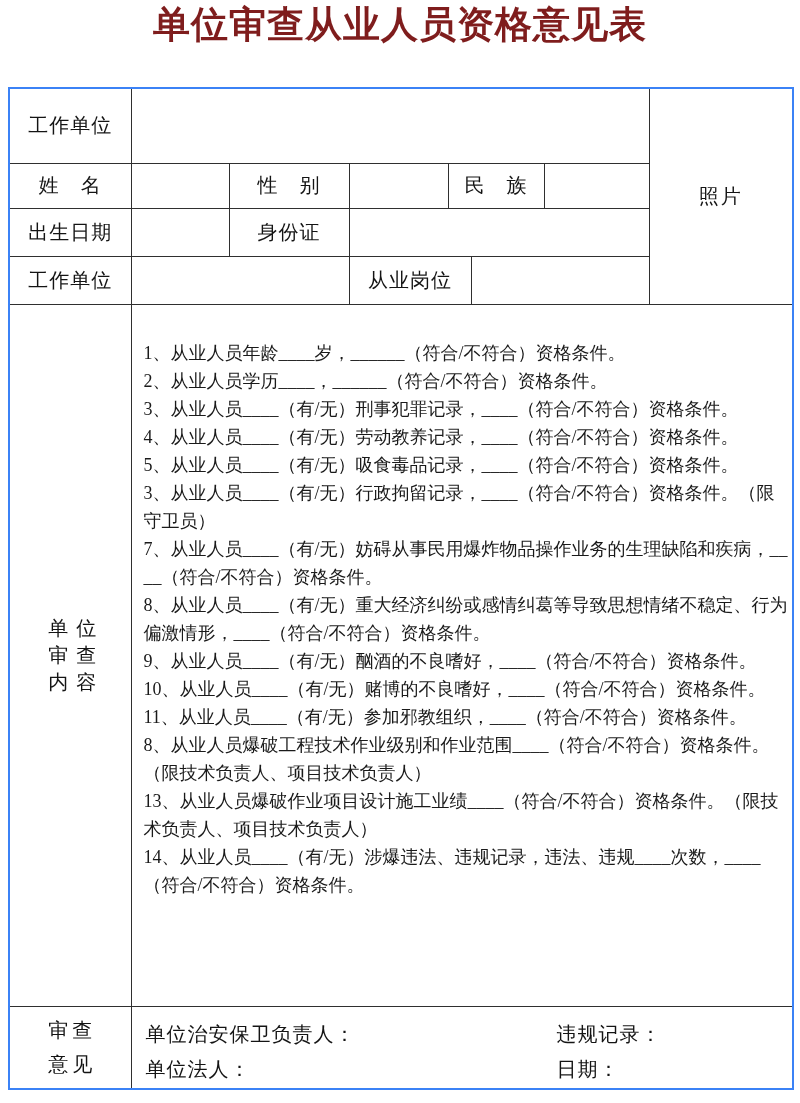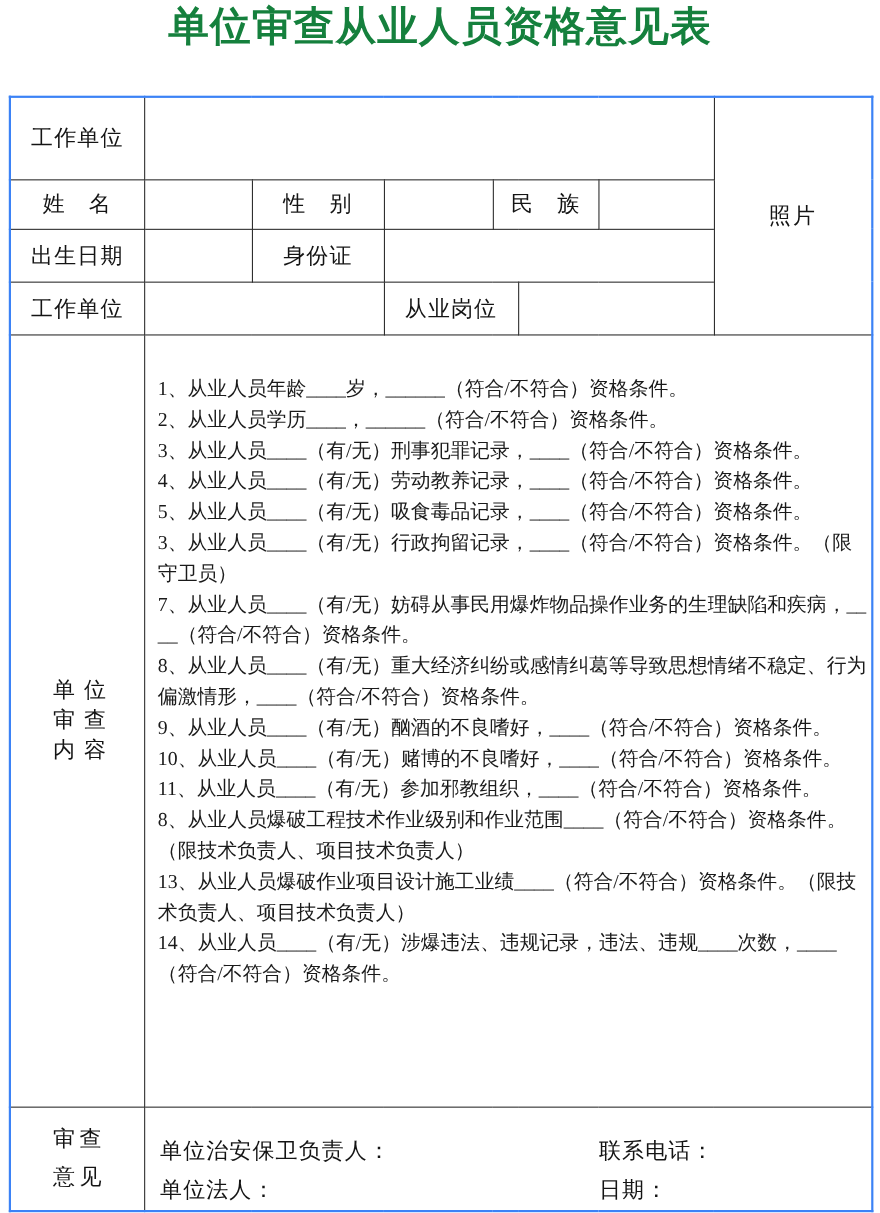--- a/index.html
+++ b/index.html
@@ -16,21 +16,21 @@
     position: absolute;
     top: 2px;
     left: 0;
     width: 100%;
     margin: 0;
     text-align: center;
     font-size: 37px;
     line-height: 46px;
     font-weight: bold;
     letter-spacing: 1px;
-    color: #15803d;
+    color: #7f1d1d;
   }
   table.form {
     position: absolute;
     top: 87px;
     left: 8px;
     width: 784px;
     border-collapse: collapse;
     table-layout: fixed;
     border: 2px solid #3b82f6;
   }
@@ -75,21 +75,22 @@
     line-height: 28px;
     color: #1a1a1a;
   }
   .review-text p {
     margin: 0;
     word-break: break-all;
   }
   td.opinion-content { vertical-align: top; }
   .opinion-flex {
     display: flex;
-    padding: 23px 0 0 14px;
+    padding: 10px 0 0 14px;
+    gap: 12px;
   }
   .op-col-left { width: 399px; }
   .op-col-right { flex: 1; }
   .opinion-flex p {
     margin: 0;
     font-size: 20px;
     line-height: 35px;
     letter-spacing: 1px;
   }
 </style>
@@ -173,21 +174,21 @@
         <div class="vstack-line">审查</div>
         <div class="vstack-line">意见</div>
       </td>
       <td colspan="7" class="opinion-content">
         <div class="opinion-flex">
           <div class="op-col-left">
             <p>单位治安保卫负责人：</p>
             <p>单位法人：</p>
           </div>
           <div class="op-col-right">
-            <p>联系电话：</p>
+            <p>违规记录：</p>
             <p>日期：</p>
           </div>
         </div>
       </td>
     </tr>
 
   </tbody>
     </table>
 </div>
 

